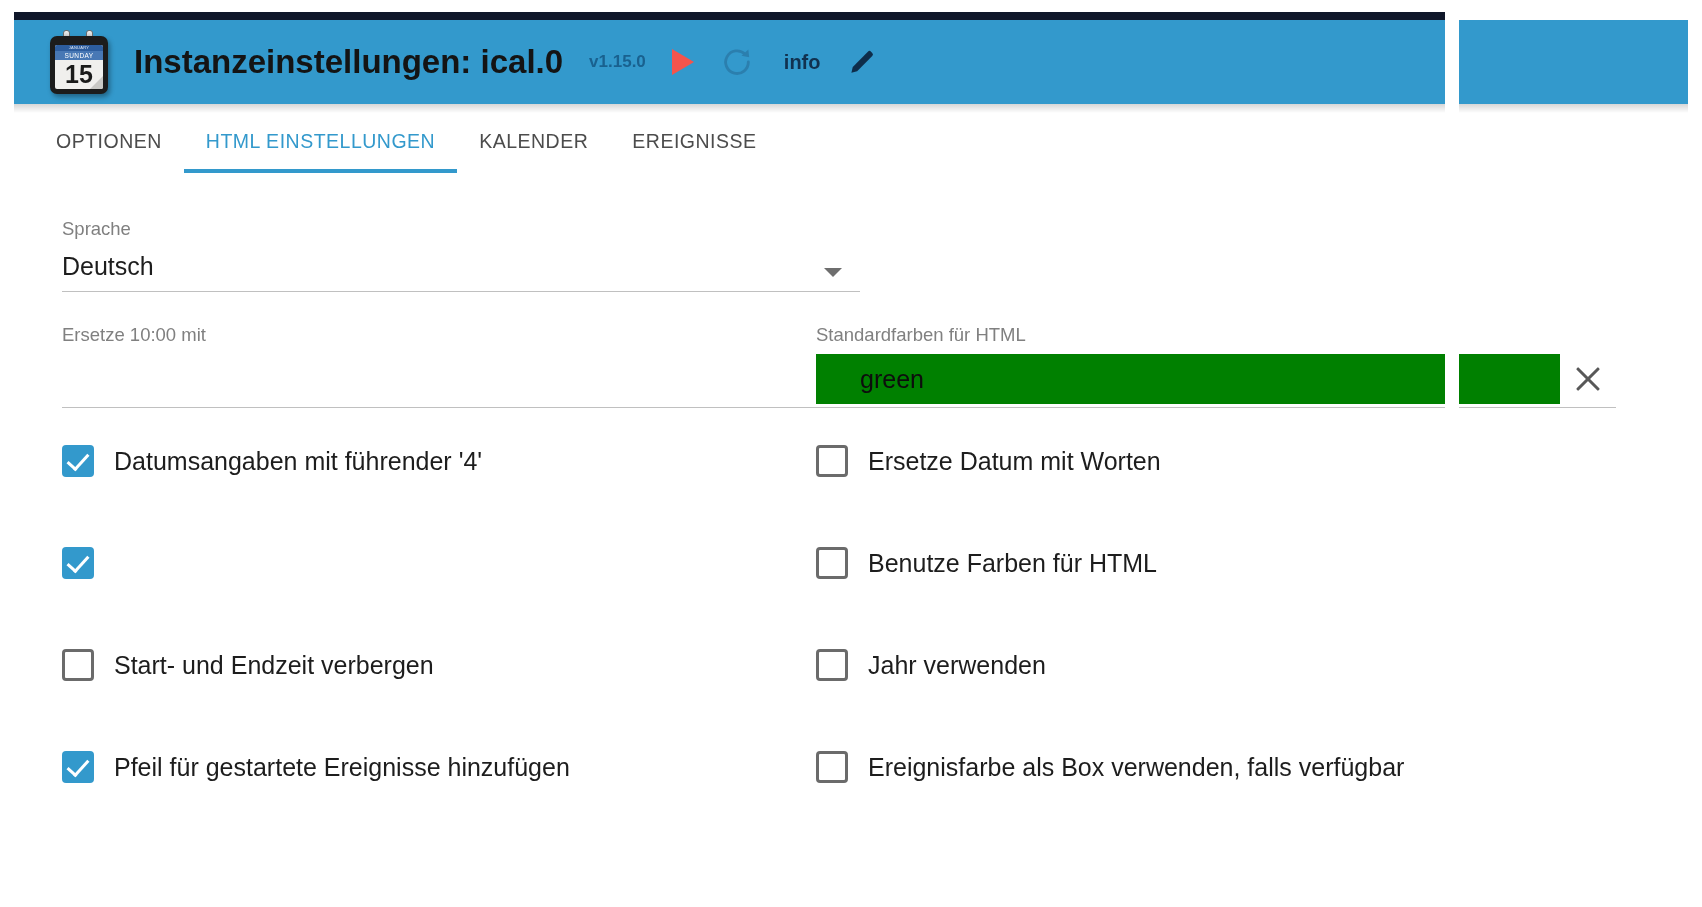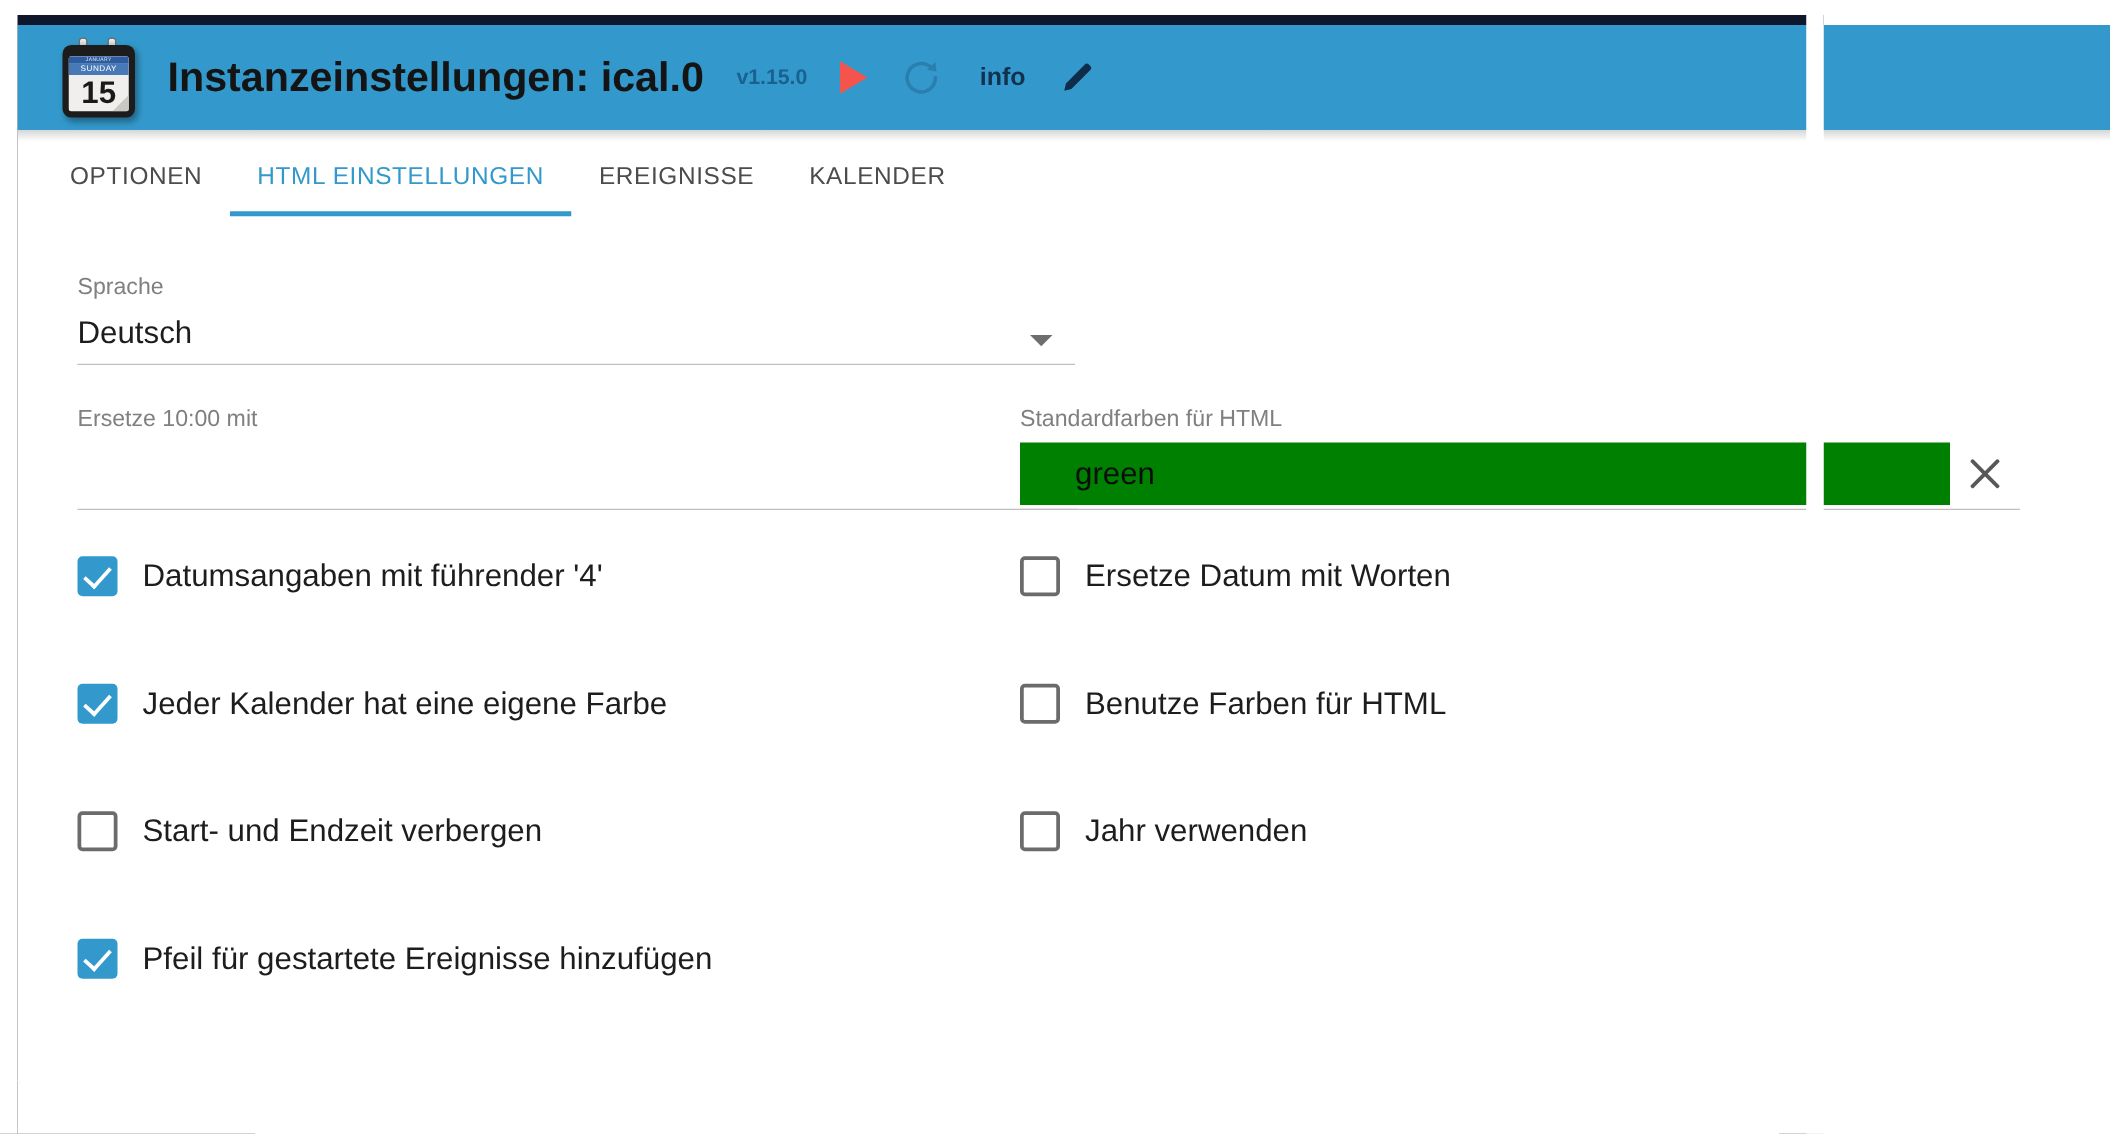--- a/index.html
+++ b/index.html
@@ -386,22 +386,22 @@
     <div class="hdr-btn">
       <svg width="30" height="30" viewBox="0 0 24 24">
         <path d="M3.5 20.5l4.6-1.2L20.2 7.2a1.8 1.8 0 0 0 0-2.5l-1-1a1.8 1.8 0 0 0-2.5 0L4.6 15.9z" fill="#0e2d4a"></path>
       </svg>
     </div>
   </div>
 
   <div class="tabbar">
     <div class="tab">OPTIONEN</div>
     <div class="tab active">HTML EINSTELLUNGEN</div>
+    <div class="tab">KALENDER</div>
     <div class="tab">EREIGNISSE</div>
-    <div class="tab">KALENDER</div>
   </div>
 
   <div class="content">
 
     <div class="select-block">
       <div class="field-label">Sprache</div>
       <div class="select-control">
         <div class="select-value">Deutsch</div>
         <div class="caret"></div>
       </div>
@@ -438,21 +438,20 @@
         </div>
         <div class="cb-col right">
           <div class="cb off"></div>
           <div class="cb-label">Ersetze Datum mit Worten</div>
         </div>
       </div>
 
       <div class="cb-row">
         <div class="cb-col left">
           <div class="cb on"></div>
-          <div class="cb-label">Jeder Kalender hat eine eigene Farbe</div>
         </div>
         <div class="cb-col right">
           <div class="cb off"></div>
           <div class="cb-label">Benutze Farben für HTML</div>
         </div>
       </div>
 
       <div class="cb-row">
         <div class="cb-col left">
           <div class="cb off"></div>
@@ -462,19 +461,23 @@
           <div class="cb off"></div>
           <div class="cb-label">Jahr verwenden</div>
         </div>
       </div>
 
       <div class="cb-row">
         <div class="cb-col left">
           <div class="cb on"></div>
           <div class="cb-label">Pfeil für gestartete Ereignisse hinzufügen</div>
         </div>
+        <div class="cb-col right">
+          <div class="cb off"></div>
+          <div class="cb-label">Ereignisfarbe als Box verwenden, falls verfügbar</div>
+        </div>
       </div>
 
     </div>
   </div>
 
   <div class="bottom-line"></div>
 </div>
 
 </body></html>

